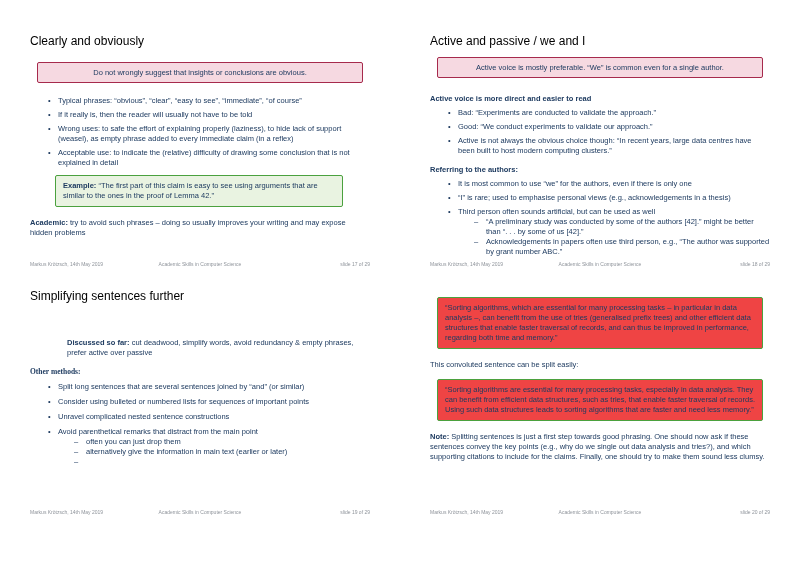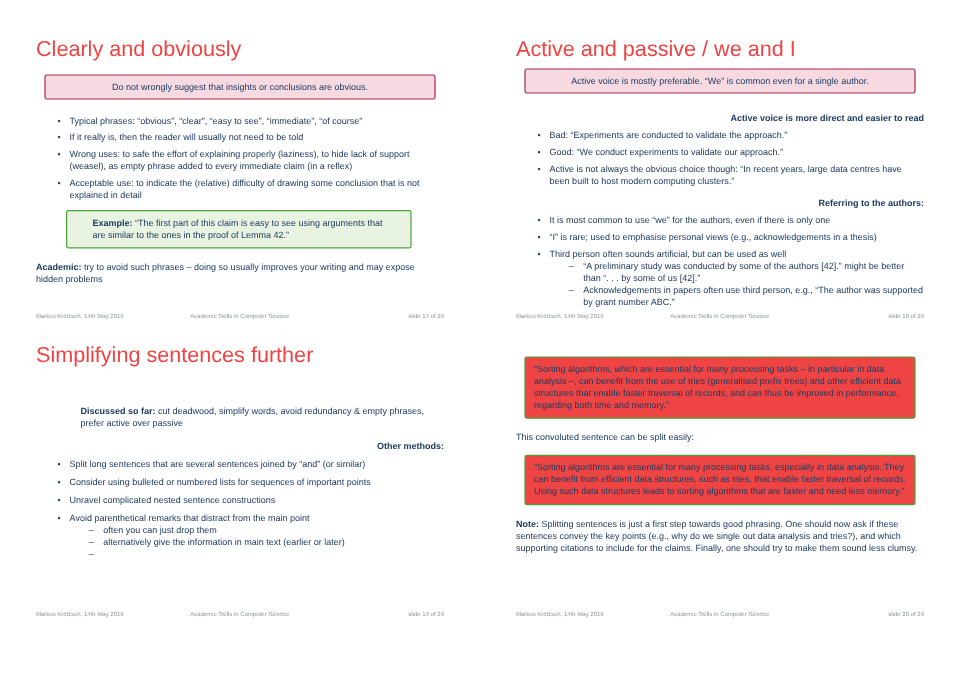--- a/index.html
+++ b/index.html
@@ -2,41 +2,41 @@
 <html><head>
 <meta charset="utf-8">
 <style>
   html,body { margin:0; padding:0; }
   body {
     width:800px; height:566px; background:#ffffff; position:relative; overflow:hidden;
     font-family:"Liberation Sans", sans-serif; color:#1e3b60;
   }
   .slide { position:absolute; font-size:7.5px; line-height:10px; }
   .slide-title {
-    font-size:18px; line-height:16px; color:#ef4444; font-weight:400;
+    font-size:12px; line-height:16px; color:#000000; font-weight:400;
   }
   .alert {
     border:1.5px solid #a62a4c; background:#f6d9e1; border-radius:2px;
     margin:0 7px; padding:4.5px 6px; text-align:center;
   }
   .quote-box {
     border:1.4px solid #4ba13e; background:#ef4444; border-radius:2px;
     margin:0 7px; padding:5px 7px;
   }
   .example-box {
     border:1.4px solid #4ba13e; background:#e9f3e1; border-radius:2px;
-    margin:0 27px 0 25px; padding:5px 21px;
+    margin:0 27px 0 25px; padding:5px 7px;
   }
   .bullets { margin:0; }
   .bi { display:flex; margin-top:4px; }
   .bi .m { width:10px; margin-left:18px; flex:none; text-align:left; }
   .bi .t { flex:1; }
   .sub .m { margin-left:44px; width:12px; }
   .bi.sub { margin-top:0; }
-  .sect { font-weight:bold;text-align:right; }
+  .sect { font-weight:bold; }
   p.para { margin:0; }
   b { font-weight:bold; }
   .footer {
     position:absolute; left:0; right:0; bottom:0;
     display:flex; align-items:baseline;
     font-size:5px; line-height:7px; color:#8f949b;
   }
   .footer .fl { flex:1; text-align:left; }
   .footer .fc { flex:1.4; text-align:center; }
   .footer .fr { flex:1; text-align:right; }
@@ -54,21 +54,21 @@
   <div class="alert" style="margin-top:13px;">
     <span>Do not wrongly suggest that insights or conclusions are obvious.</span>
   </div>
   <div class="bullets" style="margin-top:13px;">
     <div class="bi">
       <span class="m">•</span>
       <span class="t">Typical phrases: “obvious”, “clear”, “easy to see”, “immediate”, “of course”</span>
     </div>
     <div class="bi">
       <span class="m">•</span>
-      <span class="t">If it really is, then the reader will usually not need to be told</span>
+      <span class="t">If it really is, then the reader will usually not have to be told</span>
     </div>
     <div class="bi">
       <span class="m">•</span>
       <span class="t">Wrong uses: to safe the effort of explaining properly (laziness), to hide lack of support (weasel), as empty phrase added to every immediate claim (in a reflex)</span>
     </div>
     <div class="bi">
       <span class="m">•</span>
       <span class="t">Acceptable use: to indicate the (relative) difficulty of drawing some conclusion that is not explained in detail</span>
     </div>
   </div>
@@ -136,21 +136,21 @@
     <span class="fr">slide 18 of 29</span>
   </div>
 </div>
 
 <div class="slide" id="s3">
   <div class="slide-title">Simplifying sentences further</div>
   <p class="para" style="margin-top:34px;margin-left:37px;">
     <b>Discussed so far:</b>
     <span>cut deadwood, simplify words, avoid redundancy &amp; empty phrases, prefer active over passive</span>
   </p>
-  <div class="sect" style="margin-top:9px;">Other methods:</div>
+  <div class="sect" style="margin-top:9px;font-family:Liberation Serif, serif;">Other methods:</div>
   <div class="bullets">
     <div class="bi" style="margin-top:5px;">
       <span class="m">•</span>
       <span class="t">Split long sentences that are several sentences joined by “and” (or similar)</span>
     </div>
     <div class="bi" style="margin-top:5px;">
       <span class="m">•</span>
       <span class="t">Consider using bulleted or numbered lists for sequences of important points</span>
     </div>
     <div class="bi" style="margin-top:5px;">

